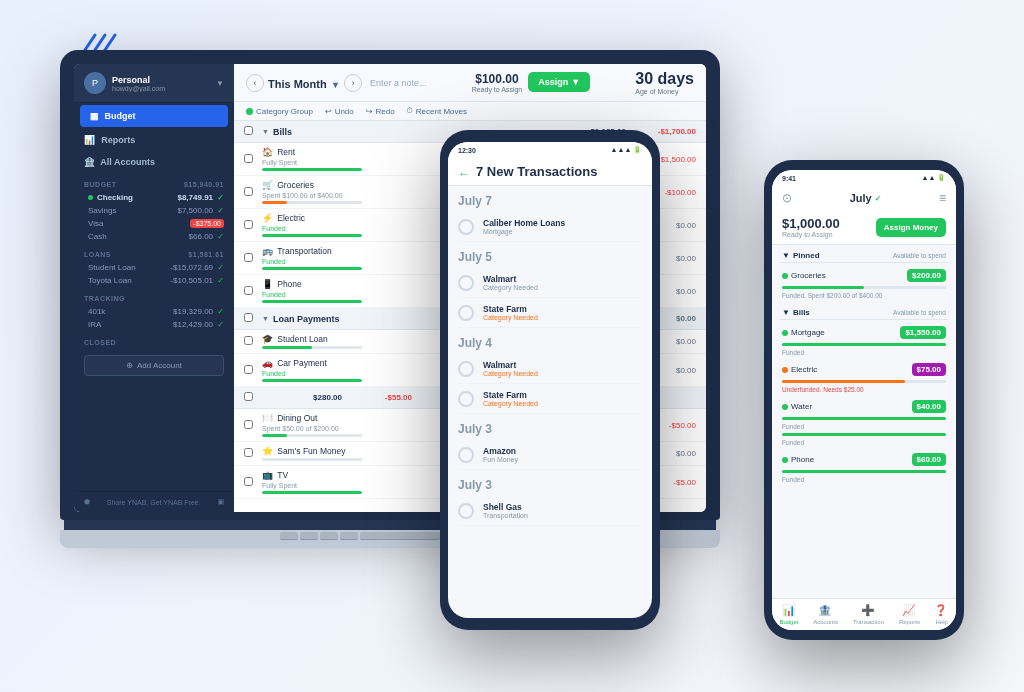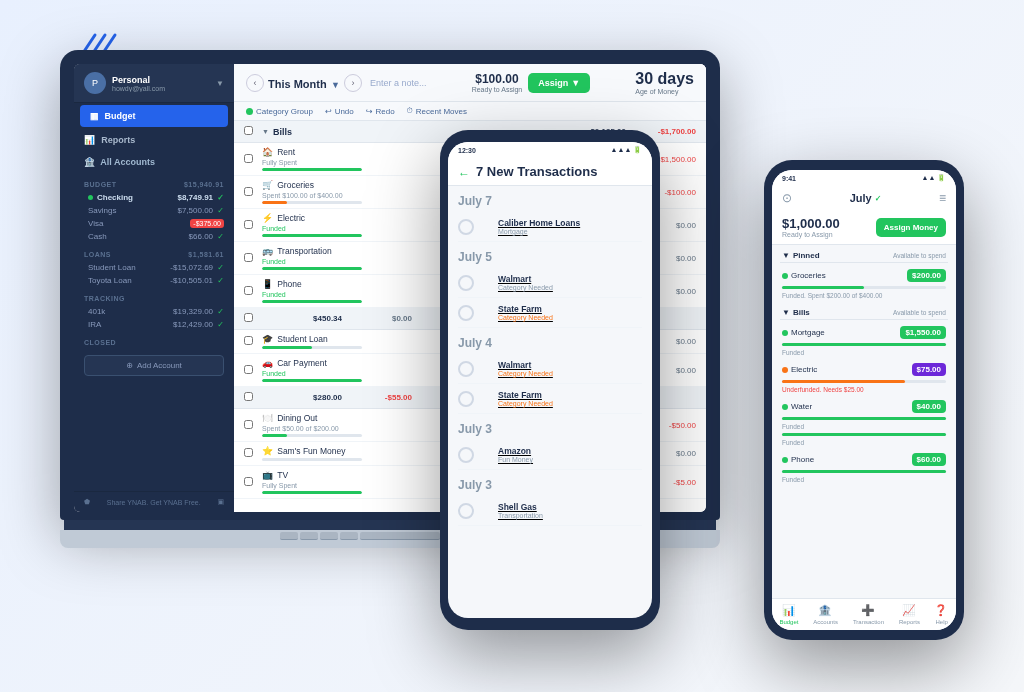--- a/index.html
+++ b/index.html
@@ -267,21 +267,21 @@
     }
 
     .note-input {
       font-size: 9px;
       color: #99aacc;
     }
 
     .assign-box {
       margin-left: auto;
       display: flex;
-      align-items: flex-end;
+      align-items: flex-start;
       gap: 6px;
     }
 
     .assign-amount {
       text-align: center;
     }
 
     .assign-amount-value {
       font-size: 12px;
       font-weight: 700;
@@ -512,23 +512,22 @@
       font-size: 12px;
       font-weight: 600;
       color: #8899aa;
       padding: 8px 0 4px 0;
     }
 
     .transaction-item {
       display: flex;
       align-items: center;
       padding: 6px 0;
-      gap: 24px;
+      gap: 9px;
       border-bottom: 1px solid #f0f4f8;
-      text-decoration: underline;
     }
 
     .tx-circle {
       width: 16px;
       height: 16px;
       border: 2px solid #d0d8e4;
       border-radius: 50%;
       flex-shrink: 0;
     }
 
@@ -991,20 +990,24 @@
                 <div class="progress-bar-bg">
                     <div class="progress-bar-fill full" style="width:100%"></div>
                   </div>
               </div>
               <div class="row-budgeted">$70.00</div>
               <div class="row-activity">$0.00</div>
             </div>
 
             <div class="table-group-header">
               <div class="col-check"><input type="checkbox" style="width: 9px; height: 9px;"></div>
+              <div class="group-name">
+                <span class="chevron">▼</span>
+                <span>Loan Payments</span>
+              </div>
               <div class="group-budgeted">$450.34</div>
               <div class="group-activity" style="color:#667788;">$0.00</div>
             </div>
 
             <div class="table-row">
               <div class="col-check"><input type="checkbox" style="width: 9px; height: 9px;"></div>
               <div class="row-category">
                 <div class="row-cat-name">
                     <span class="emoji-icon">🎓</span>
                     <span>Student Loan</span>
@@ -1254,21 +1257,21 @@
             <div style="height:100%;width:100%;background:#22c55e;border-radius:2px;"></div>
           </div>
           <div style="font-size:6.5px;color:#8899aa;">Funded</div>
         </div>
 
         <div class="right-cat-row">
           <div class="right-cat-name">
             <span class="cat-dot" style="background:#f97316;"></span>
             <span>Electric</span>
           </div>
-          <div class="right-cat-amount" style="background:#6d28d9;">$75.00</div>
+          <div class="right-cat-amount" style="background:#a21caf;">$75.00</div>
         </div>
         <div style="padding:0 2px 3px 2px;">
           <div class="right-progress" style="background:#e0e6ed;">
             <div style="height:100%;width:75%;background:#f97316;border-radius:2px;"></div>
           </div>
           <div style="font-size:6.5px;color:#ef4444;">Underfunded. Needs $25.00</div>
         </div>
 
         <div class="right-cat-row">
           <div class="right-cat-name">

